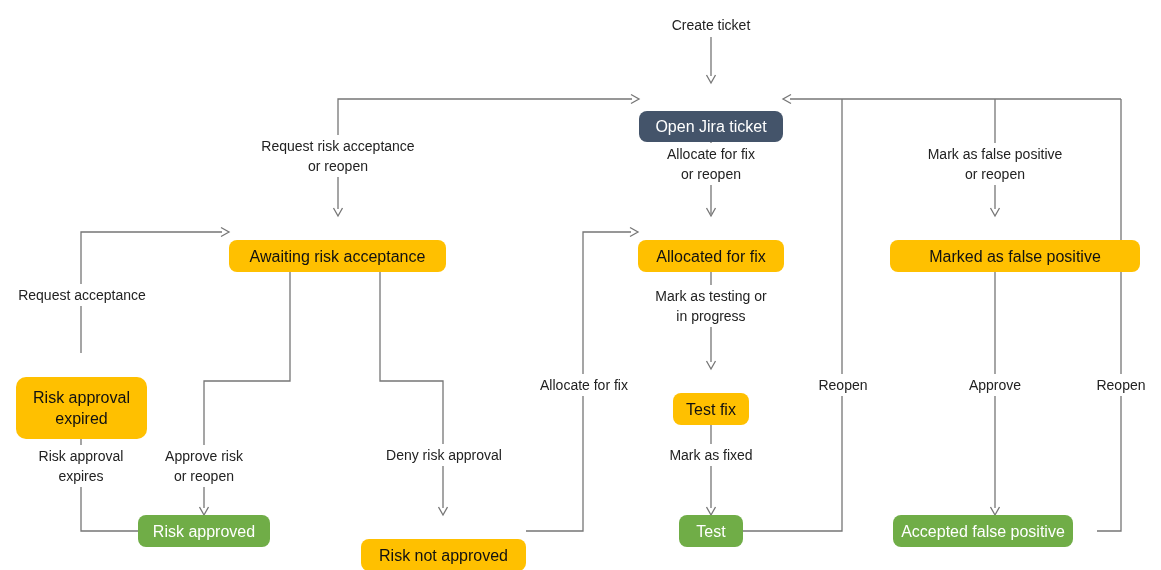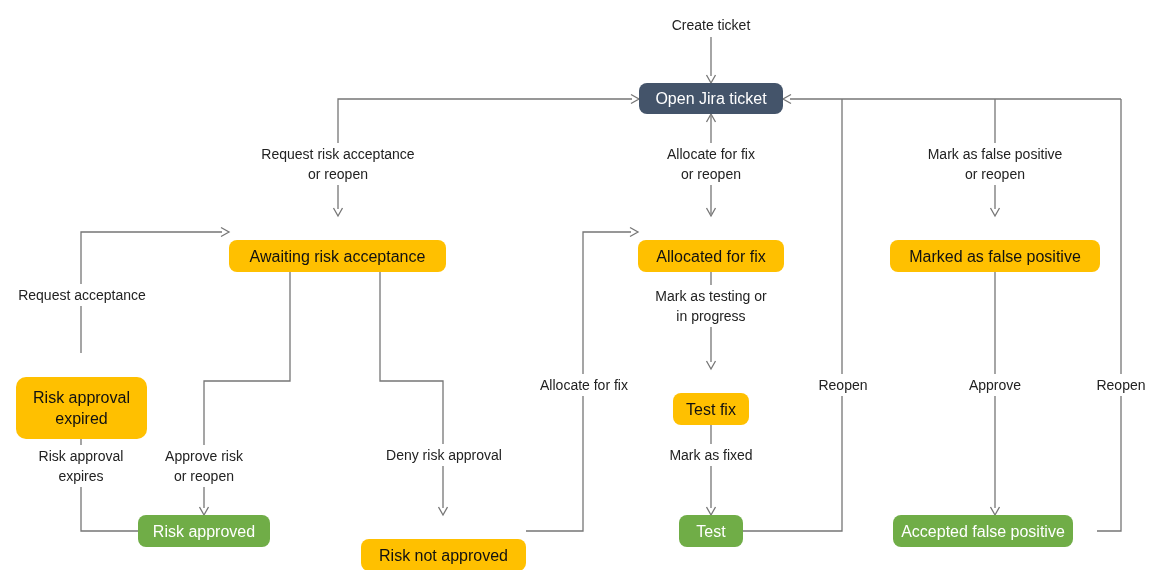--- a/index.html
+++ b/index.html
@@ -7,21 +7,21 @@
     position:relative;width:1161px;height:570px;background:#fff;overflow:hidden;
     font-family:"Liberation Sans", sans-serif;
     padding-left:24px;
   }
   .canvas svg{position:absolute;left:0;top:0;}
   svg .l{stroke:var(--line,#767676);stroke-width:1.3;fill:none;}
   .node{
     position:absolute;display:flex;align-items:center;justify-content:center;
     text-align:center;font-size:16px;border-radius:8px;white-space:pre-line;line-height:21px;
   }
-  .node.start{background:var(--start-box,#44546A);color:var(--box-text-light,#fff);}
+  .node.start{background:var(--start-box,#44546A);color:var(--box-text-light,#fff);margin-top:28px;}
   .node.pending{background:var(--pending-box,#FFC000);color:var(--box-text-dark,#111);margin-top:24px;}
   .node.terminal{background:var(--terminal-box,#70AD47);color:var(--box-text-light,#fff);text-align:center;}
   .node.big{border-radius:10px;}
   .elabel{
     position:absolute;transform:translate(-50%,-50%);background:#fff;
     padding:1px 5px;font-size:14px;line-height:20px;text-align:center;
     color:var(--label-text,#222);white-space:pre-line;
   }
 </style>
 </head>
@@ -102,21 +102,21 @@
       <polyline class="l" points="706.5,507 711,515 715.5,507"></polyline>
     </g>
 
     <g>
       <polyline class="l" points="995,248 995,508"></polyline>
       <polyline class="l" points="990.5,507 995,515 999.5,507"></polyline>
     </g>
   </svg>
 
   <div class="elabel" style="left:711px;top:25px">Create ticket</div>
-  <div class="elabel" style="left:338px;top:164px">Request risk acceptance
+  <div class="elabel" style="left:338px;top:156px">Request risk acceptance
 or reopen</div>
   <div class="elabel" style="left:711px;top:164px">Allocate for fix
 or reopen</div>
   <div class="elabel" style="left:995px;top:164px">Mark as false positive
 or reopen</div>
   <div class="elabel" style="left:82px;top:295px">Request acceptance</div>
   <div class="elabel" style="left:711px;top:306px">Mark as testing or
 in progress</div>
   <div class="elabel" style="left:584px;top:385px">Allocate for fix</div>
   <div class="elabel" style="left:843px;top:385px">Reopen</div>
@@ -125,21 +125,21 @@
   <div class="elabel" style="left:81px;top:466px">Risk approval
 expires</div>
   <div class="elabel" style="left:204px;top:466px">Approve risk
 or reopen</div>
   <div class="elabel" style="left:444px;top:455px">Deny risk approval</div>
   <div class="elabel" style="left:711px;top:455px">Mark as fixed</div>
 
   <div class="node start" style="left:639px;top:83px;width:144px;height:31px">Open Jira ticket</div>
   <div class="node pending" style="left:229px;top:216px;width:217px;height:32px">Awaiting risk acceptance</div>
   <div class="node pending" style="left:638px;top:216px;width:146px;height:32px">Allocated for fix</div>
-  <div class="node pending" style="left:890px;top:216px;width:210px;height:32px">Marked as false positive</div>
+  <div class="node pending" style="left:890px;top:216px;width:250px;height:32px">Marked as false positive</div>
   <div class="node pending big" style="left:16px;top:353px;width:131px;height:62px">Risk approval
 expired</div>
   <div class="node pending" style="left:673px;top:369px;width:76px;height:32px">Test fix</div>
   <div class="node terminal" style="left:138px;top:515px;width:132px;height:32px">Risk approved</div>
   <div class="node pending" style="left:361px;top:515px;width:165px;height:32px">Risk not approved</div>
   <div class="node terminal" style="left:679px;top:515px;width:64px;height:32px">Test</div>
   <div class="node terminal" style="left:893px;top:515px;width:180px;height:32px">Accepted false positive</div>
 
 </div>
 

